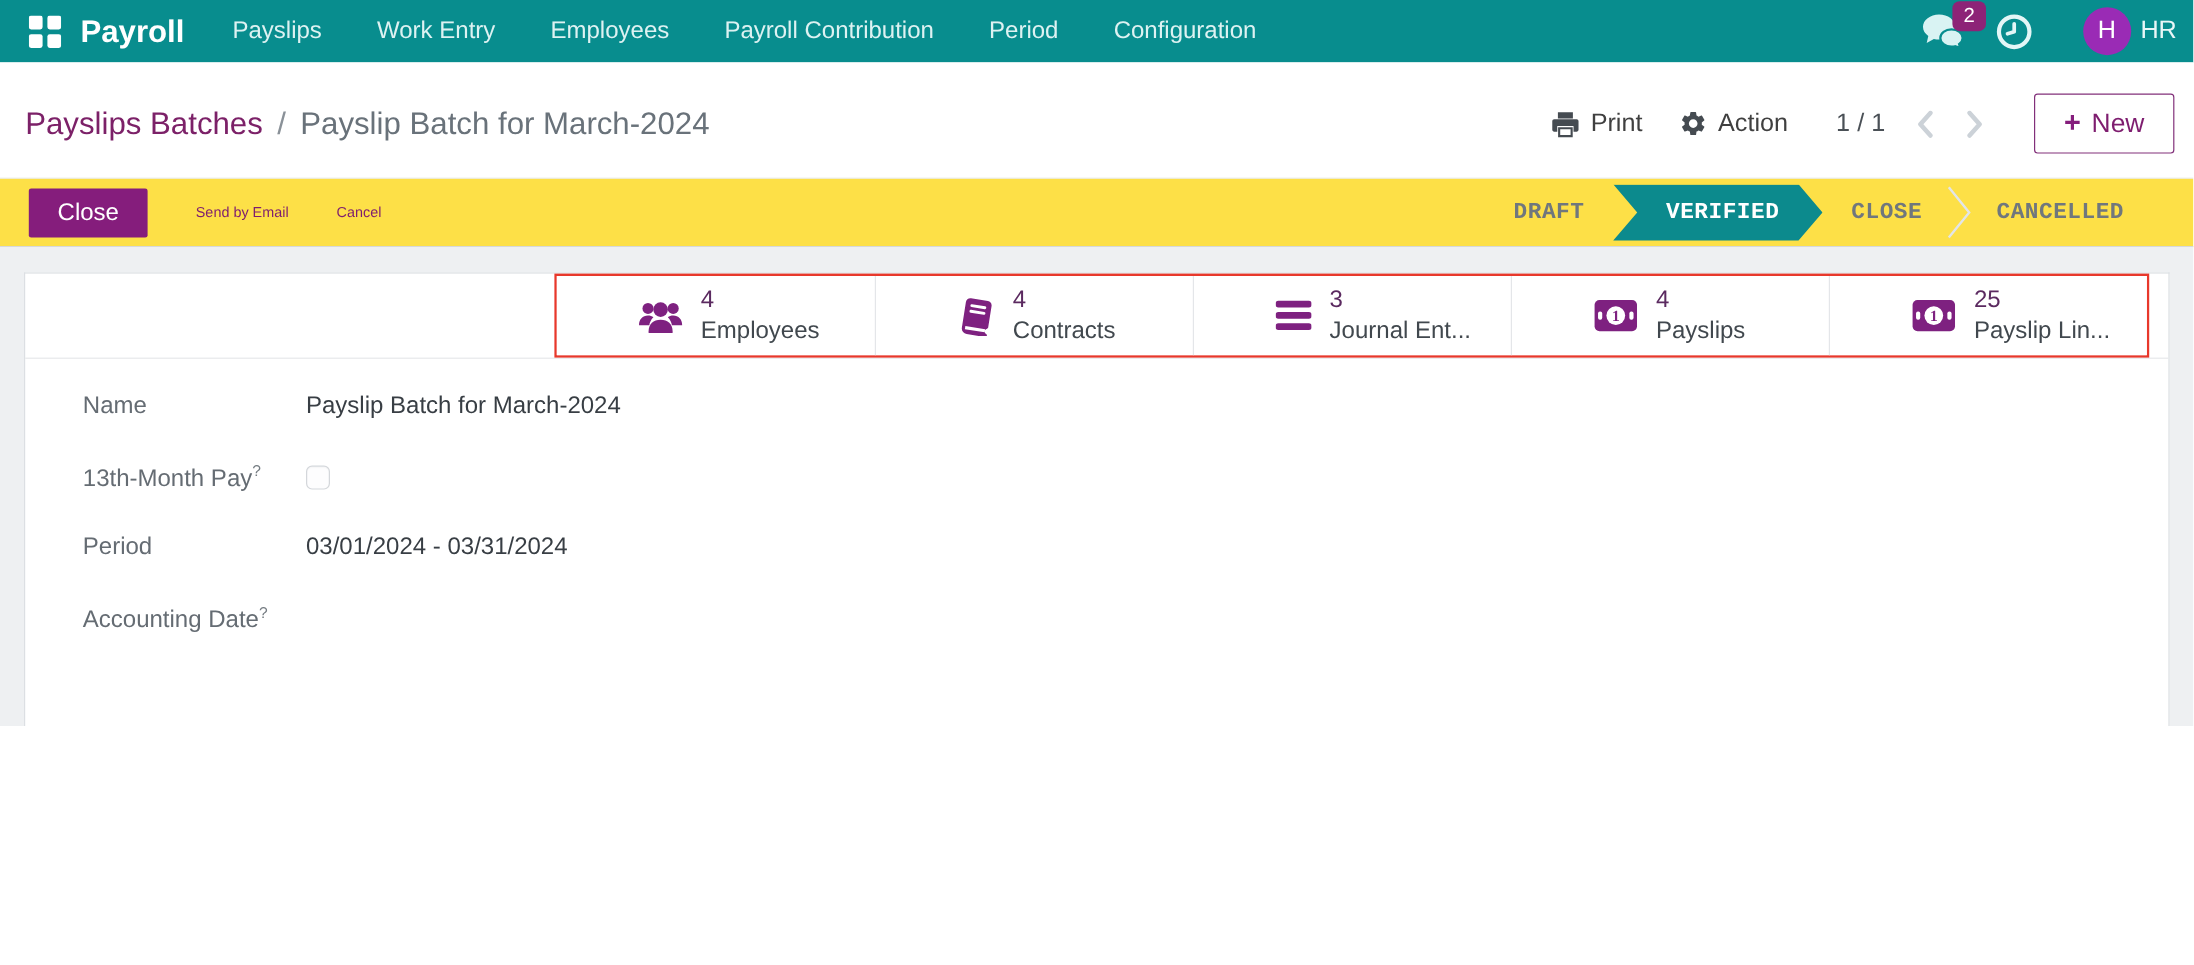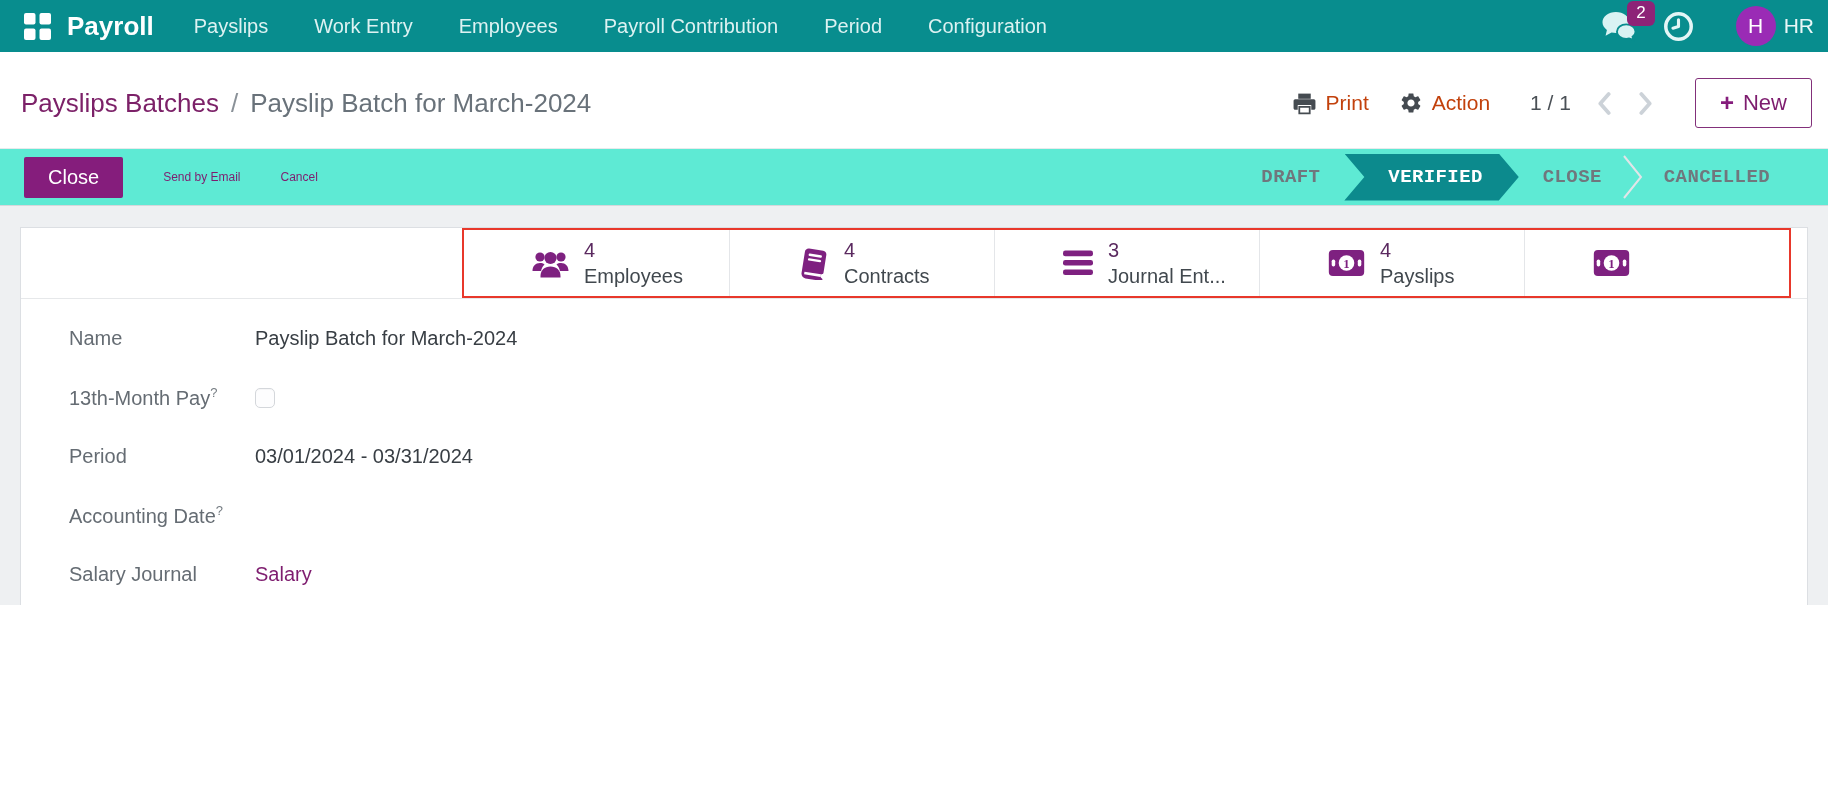--- a/index.html
+++ b/index.html
@@ -19,28 +19,28 @@
   .avatar { width:40px; height:40px; border-radius:50%; background:#9a2bb5; color:#fff; display:flex; align-items:center; justify-content:center; font-size:21px; }
   .user-name { color:#e9f7f7; font-size:21px; }
 
   
   .crumb-bar { height:97px; background:#fff; border-bottom:1px solid #e8eaec; display:flex; align-items:center; padding:6px 16px 0 21px; flex-shrink:0; }
   .crumbs { display:flex; align-items:baseline; gap:12px; flex:1; min-width:0; }
   .crumb-link { color:#7c2168; font-size:26px; cursor:pointer; }
   .crumb-sep { color:#8a9198; font-size:26px; }
   .crumb-current { color:#69727a; font-size:26px; }
   .crumb-tools { display:flex; align-items:center; gap:14px; }
-  .tool-btn { display:flex; align-items:center; gap:9px; color:#c2410c; font-size:21px; cursor:pointer; padding:6px 8px;justify-content:space-between; }
+  .tool-btn { display:flex; align-items:center; gap:9px; color:#404040; font-size:21px; cursor:pointer; padding:6px 8px;justify-content:space-between; }
   .pager { color:#4a5056; font-size:21px; margin:0 6px 0 18px; }
   .pg-chev { display:flex; align-items:center; padding:4px 6px; cursor:pointer; }
   .new-btn { display:flex; align-items:center; gap:9px; border:1px solid #82307a; border-radius:3px; color:#7e1d6f; font-size:22px; padding:11px 24px; margin-left:22px; cursor:pointer; background:#fff; }
   .new-plus { font-weight:bold; font-size:24px; color:#851d7c; line-height:1; }
 
   
-  .action-bar { height:57px; background:#5eead4; border-bottom:1px solid #d5d8db; display:flex; align-items:center; padding:0 38px 0 24px; flex-shrink:0; }
+  .action-bar { height:57px; background:#fde047; border-bottom:1px solid #d5d8db; display:flex; align-items:center; padding:0 38px 0 24px; flex-shrink:0; }
   .act-left { display:flex; align-items:center; gap:40px; flex:1; }
   .btn-primary { background:#851d7c; color:#fff; font-size:20px; padding:9px 24px; border:none; border-radius:2px; cursor:pointer; font-family:inherit; }
   .link-action { color:#7e1d6f; font-size:12px; cursor:pointer; }
   .statusbar { display:flex; align-items:center;font-family:Liberation Mono, monospace; }
   .status-state { color:#70777d; font-size:19px; font-weight:bold; letter-spacing:.4px; padding:0 20px; cursor:pointer; white-space:nowrap; }
   .status-state.active { background:#0c8a8d; color:#fff; height:47px; display:flex; align-items:center; padding:0 36px 0 44px; margin:0 4px;
      clip-path:polygon(0 0, calc(100% - 20px) 0, 100% 50%, calc(100% - 20px) 100%, 0 100%, 20px 50%); }
   .status-sep { display:flex; align-items:center; }
 
   
@@ -239,41 +239,41 @@
             <div class="smart-btn">
               <span class="smart-ico">
                 <svg width="37" height="28" viewBox="0 0 36 27">
                   <rect x="0.8" y="0.8" width="34.4" height="25.4" rx="4" fill="#7e2180"></rect>
                   <rect x="3.6" y="10.2" width="3.4" height="6.6" rx="1.6" fill="#fff"></rect>
                   <rect x="29" y="10.2" width="3.4" height="6.6" rx="1.6" fill="#fff"></rect>
                   <circle cx="18" cy="13.5" r="7.6" fill="#fff"></circle>
                   <text x="18" y="18" font-size="12.5" font-weight="bold" fill="#7e2180" text-anchor="middle" font-family="Liberation Serif, serif">1</text>
                 </svg>
               </span>
+              <div class="smart-txt">
+                <span class="smart-count">25</span>
+                <span class="smart-label">Payslip Lin...</span>
+              </div>
             </div>
           </div>
       </div>
       <div class="fields" id="form-fields">
           <div class="f-row">
             <span class="f-label">Name</span>
             <span class="f-text">Payslip Batch for March-2024</span>
           </div>
           <div class="f-row">
             <span class="f-label">13th-Month Pay<sup>?</sup></span>
             <div class="checkbox"></div>
           </div>
           <div class="f-row">
             <span class="f-label">Period</span>
             <span class="f-text">03/01/2024 - 03/31/2024</span>
           </div>
           <div class="f-row">
             <span class="f-label">Accounting Date<sup>?</sup></span>
             <span class="f-empty"></span>
           </div>
-          <div class="f-row">
-            <span class="f-label">Salary Journal</span>
-            <span class="f-link">Salary</span>
-          </div>
         </div>
     </div>
   </div>
 
 </div>
 
 </body></html>

